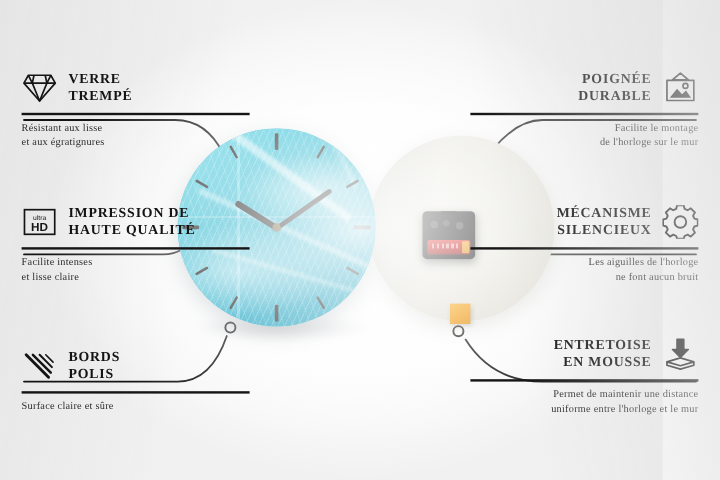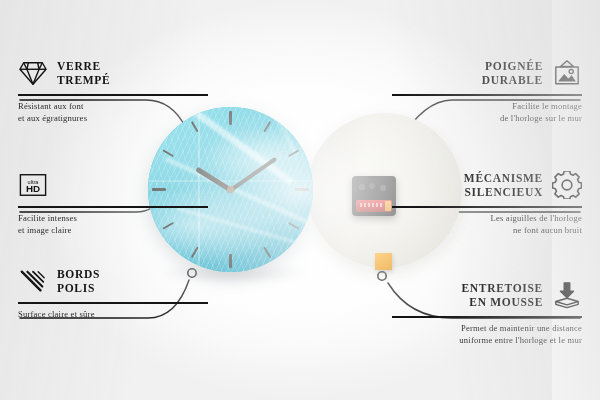--- a/index.html
+++ b/index.html
@@ -176,21 +176,21 @@
     line-height:1.42;
     color:#2a2a2a;
     margin-top:4px;
     letter-spacing:.2px;
   }
   .f-icon{ width:30px; height:28px; flex:0 0 30px; display:block; }
 
   
   #feat-verre      { left:18px;  top:56px;  }
   #feat-impression { left:18px;  top:168px; }
-  #feat-bords      { left:18px;  top:264px; }
+  #feat-bords      { left:18px;  top:288px; }
   #feat-poignee    { left:392px; top:56px;  }
   #feat-mecanisme  { left:392px; top:168px; }
   #feat-entretoise { left:392px; top:278px; }
 </style>
 </head>
 <body>
 
 <div id="stage">
 
   <svg id="lines" viewBox="0 0 600 400">
@@ -267,37 +267,41 @@
           <path d="M11 4 L9.5 11 M21 4 L22.5 11"></path>
         </g>
       </svg>
       <div class="f-title">
         <span>VERRE</span><br>
         <span>TREMPÉ</span>
       </div>
     </div>
     <div class="f-rule"></div>
     <div class="f-desc">
-      <span>Résistant aux font</span><br>
+      <span>Résistant aux lisse</span><br>
       <span>et aux égratignures</span>
     </div>
   </div>
 
   <div class="feature left" id="feat-impression">
     <div class="f-head">
       <svg class="f-icon" viewBox="0 0 32 30">
         <rect x="2.5" y="4" width="27" height="22" fill="none" stroke="#141414" stroke-width="1.5"></rect>
         <text x="16" y="13.5" font-family="Liberation Sans, sans-serif" font-size="6" text-anchor="middle" fill="#141414">ultra</text>
         <text x="16" y="23" font-family="Liberation Sans, sans-serif" font-size="10.5" font-weight="bold" text-anchor="middle" fill="#141414">HD</text>
       </svg>
+      <div class="f-title">
+        <span>IMPRESSION DE</span><br>
+        <span>HAUTE QUALITÉ</span>
+      </div>
     </div>
     <div class="f-rule"></div>
     <div class="f-desc">
       <span>Facilite intenses</span><br>
-      <span>et image claire</span>
+      <span>et lisse claire</span>
     </div>
   </div>
 
   <div class="feature left" id="feat-bords">
     <div class="f-head">
       <svg class="f-icon" viewBox="0 0 32 30">
         <g stroke="#141414" stroke-linecap="round">
           <path d="M4 5 L24 25" stroke-width="2.6"></path>
           <path d="M10 5 L26 21" stroke-width="2.2"></path>
           <path d="M16 5 L27 16" stroke-width="1.8"></path>

